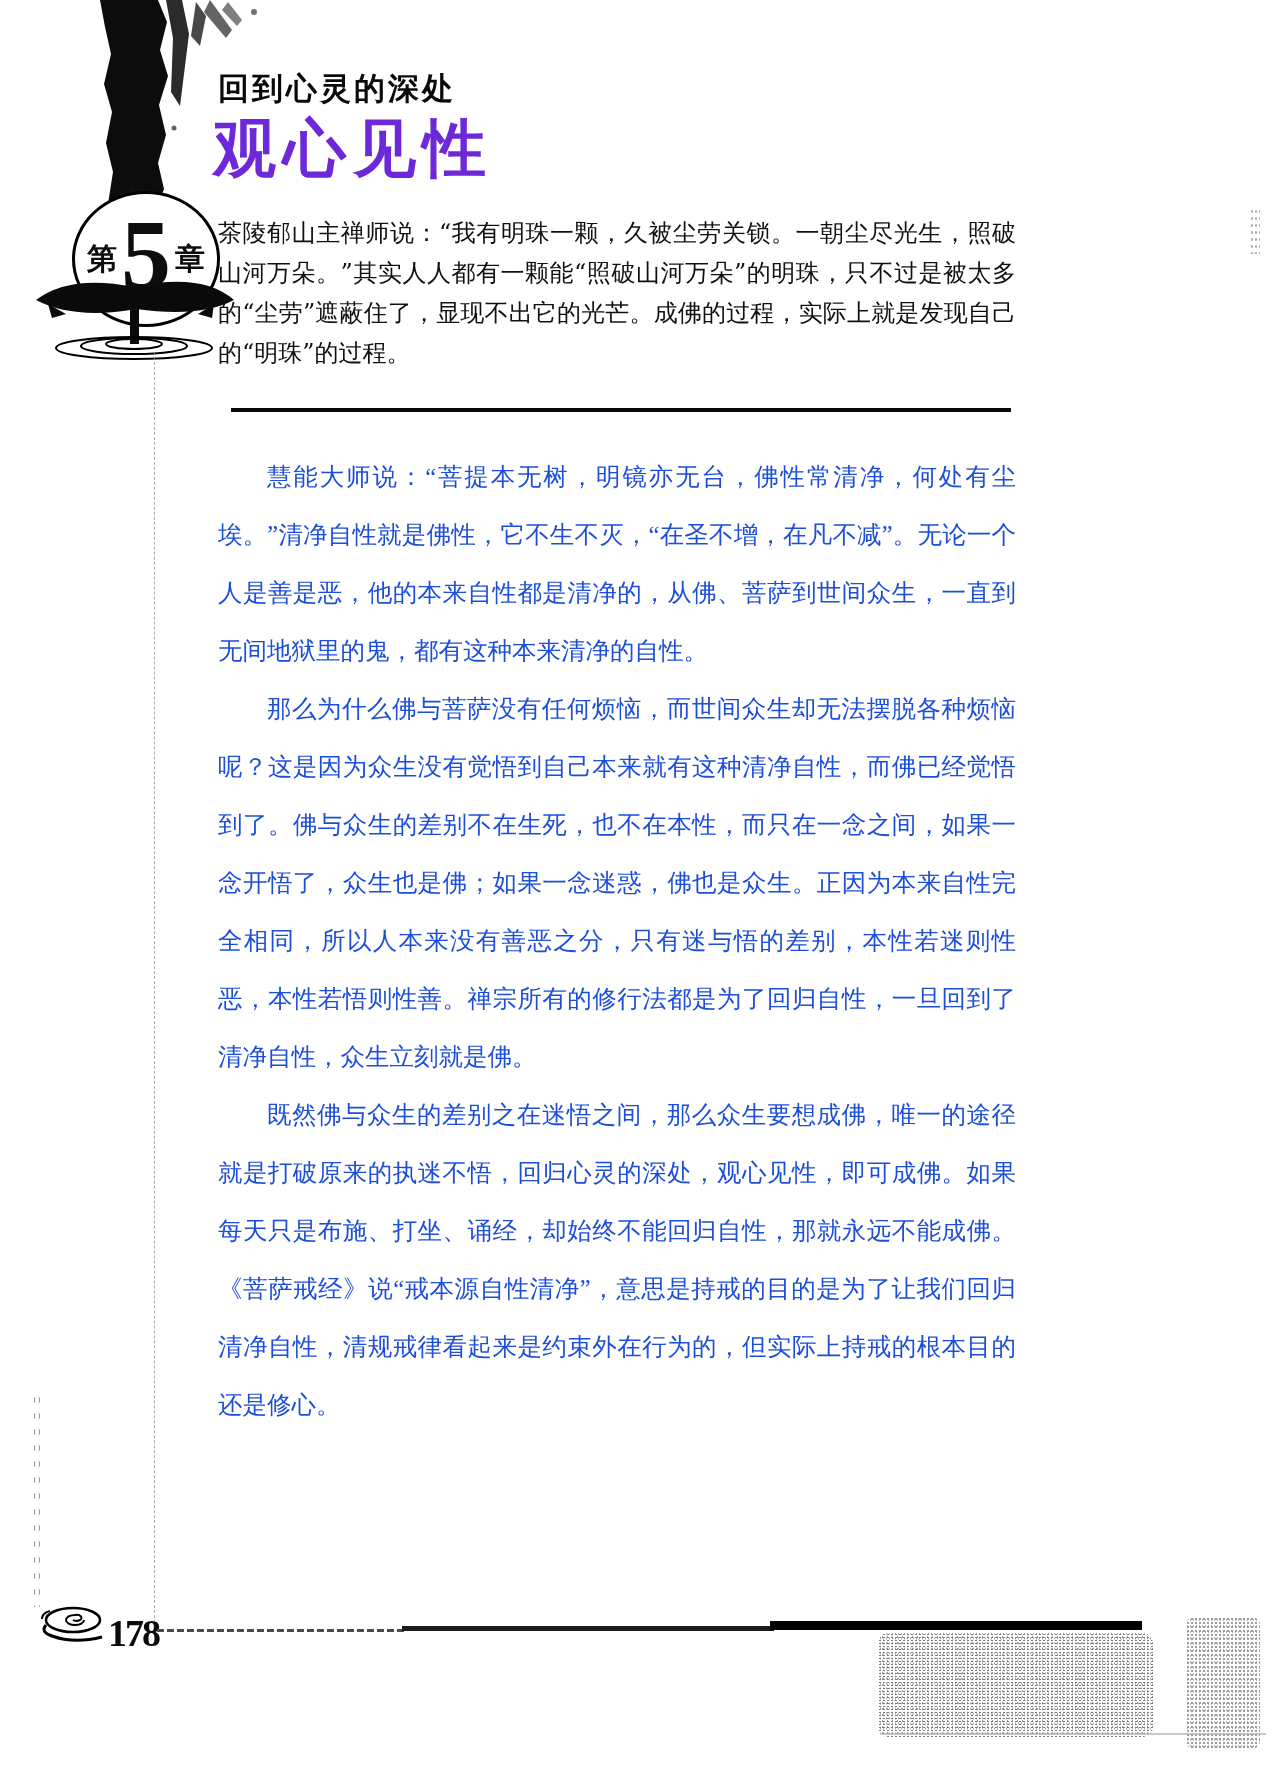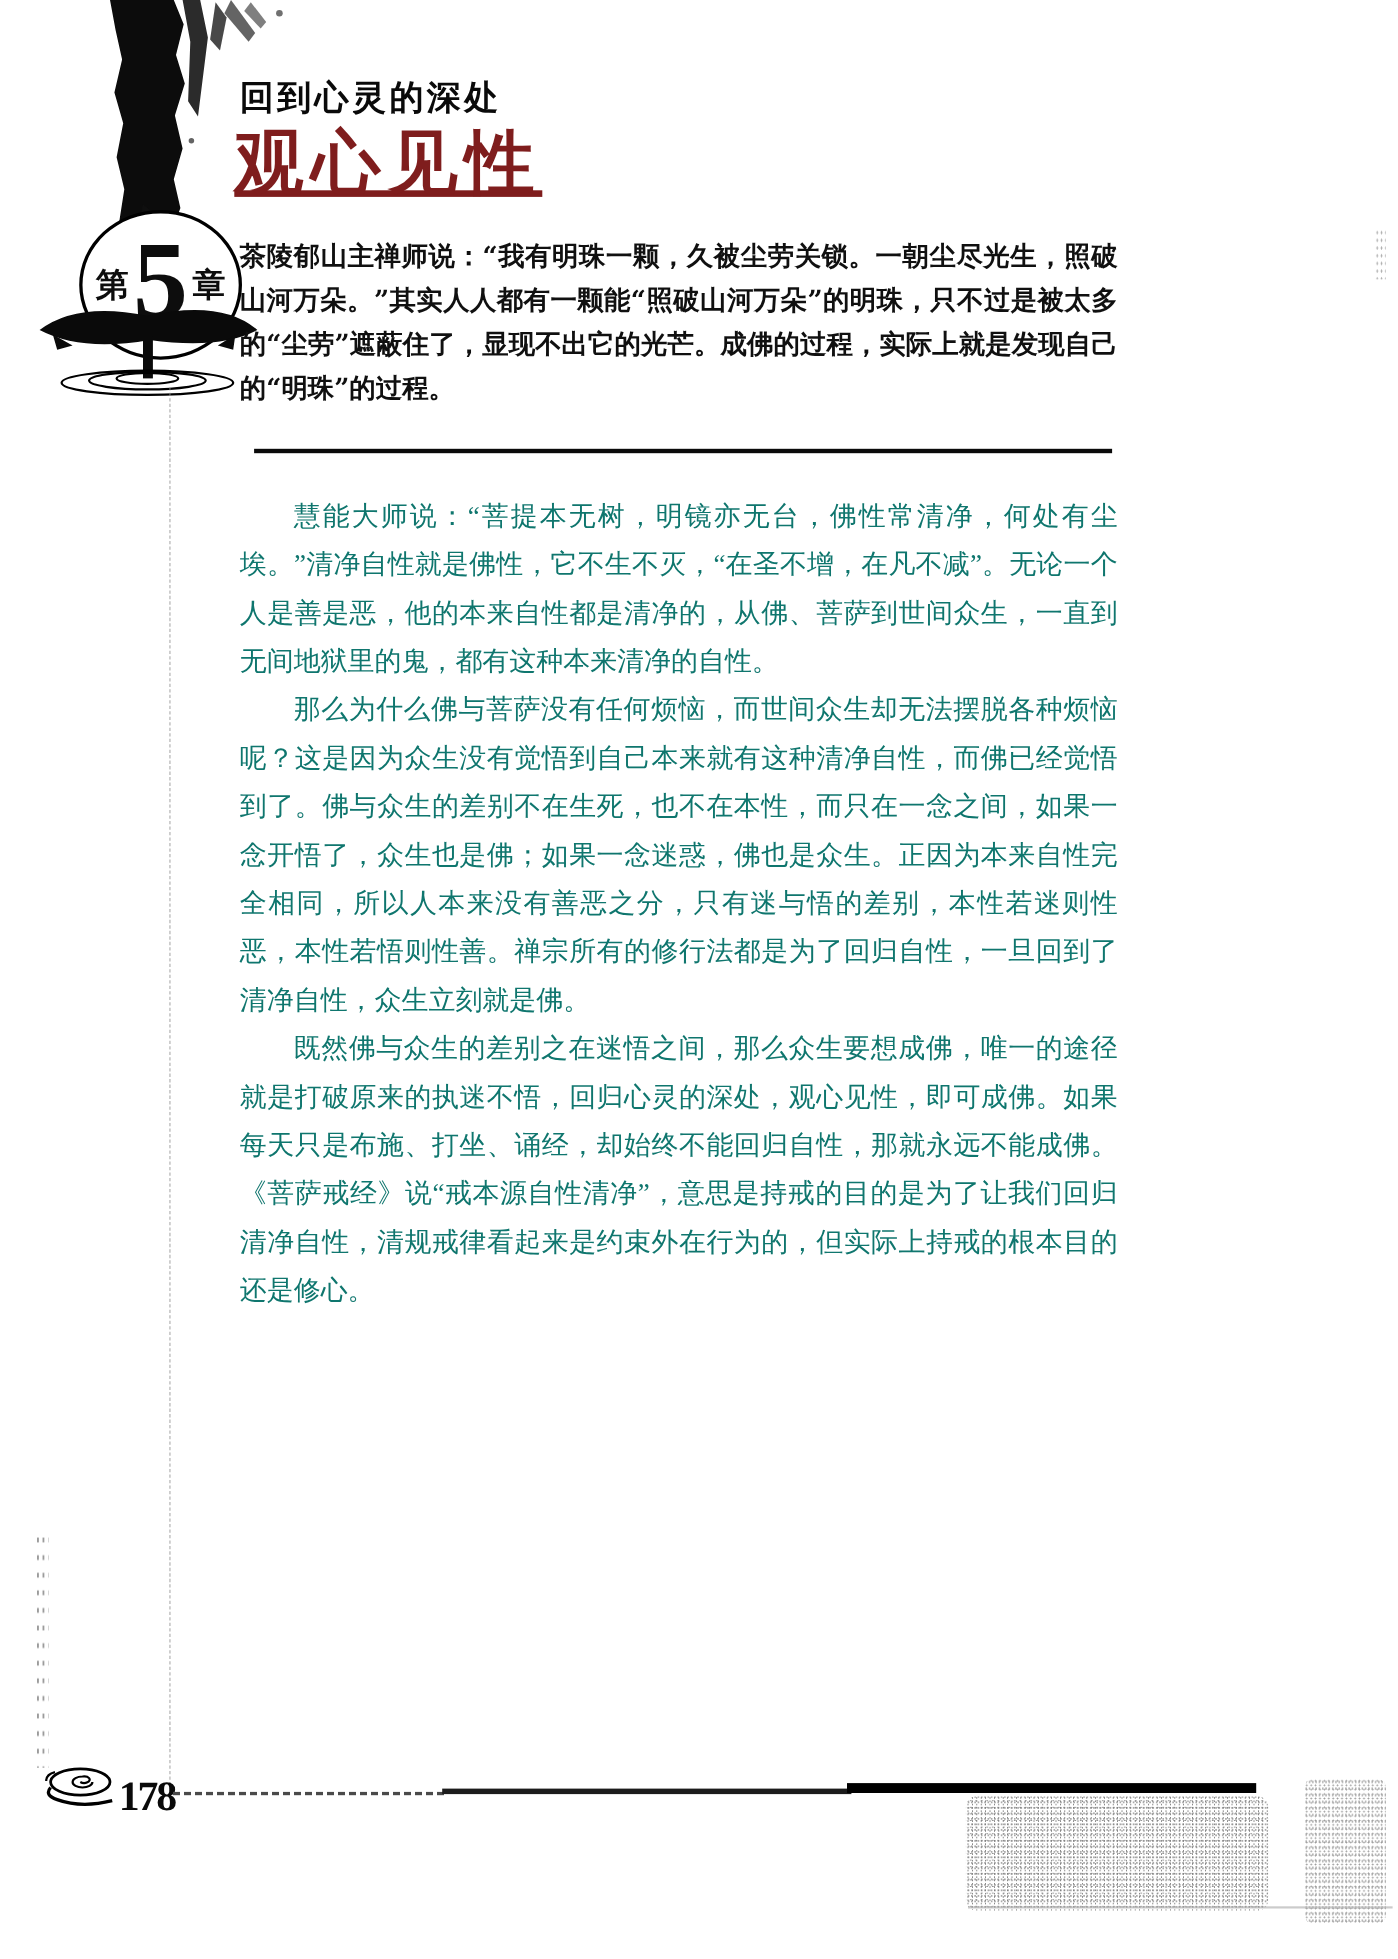--- a/index.html
+++ b/index.html
@@ -21,31 +21,31 @@
 
   
   .subtitle{
     position:absolute;left:218px;top:68px;margin:0;
     font-family:Liberation Serif, serif;font-size:31px;font-weight:900;
     letter-spacing:3px;color:#0a0a0a;
   }
   .title{
     position:absolute;left:213px;top:110px;margin:0;
     font-family:"Liberation Sans",sans-serif;font-size:63px;font-weight:900;
-    letter-spacing:7px;color:#7f1d1d;line-height:76px;text-decoration:underline;
+    letter-spacing:7px;color:#6d28d9;line-height:76px;
   }
   .intro{
     position:absolute;left:218px;top:213px;width:798px;margin:0;
-    font-size:24px;line-height:40px;font-weight:700;
+    font-size:24px;line-height:40px;font-weight:400;
     font-family:"DejaVu Serif",serif;text-align:justify;color:#101010;
   }
   .section-rule{position:absolute;left:231px;top:408px;width:780px;height:4px;background:#0a0a0a;}
 
   
-  .body-text{position:absolute;left:218px;top:448px;width:798px;font-size:24.5px;line-height:44px;text-align:justify;color:#0f766e;}
+  .body-text{position:absolute;left:218px;top:448px;width:798px;font-size:24.5px;line-height:58px;text-align:justify;color:#1d4ed8;}
   .body-text p{margin:0;text-indent:2em;font-family:"Liberation Serif",serif;}
 
   
   .footer-ornament{position:absolute;left:40px;top:1603px;width:64px;height:42px;}
   .page-number{
     position:absolute;left:96px;top:1599px;margin:12px;
     font-size:38px;font-weight:700;letter-spacing:-2px;color:#0a0a0a;
     font-family:"Liberation Serif",serif;
   }
   .foot-rule-a{position:absolute;left:157px;top:1629px;width:250px;height:3px;

